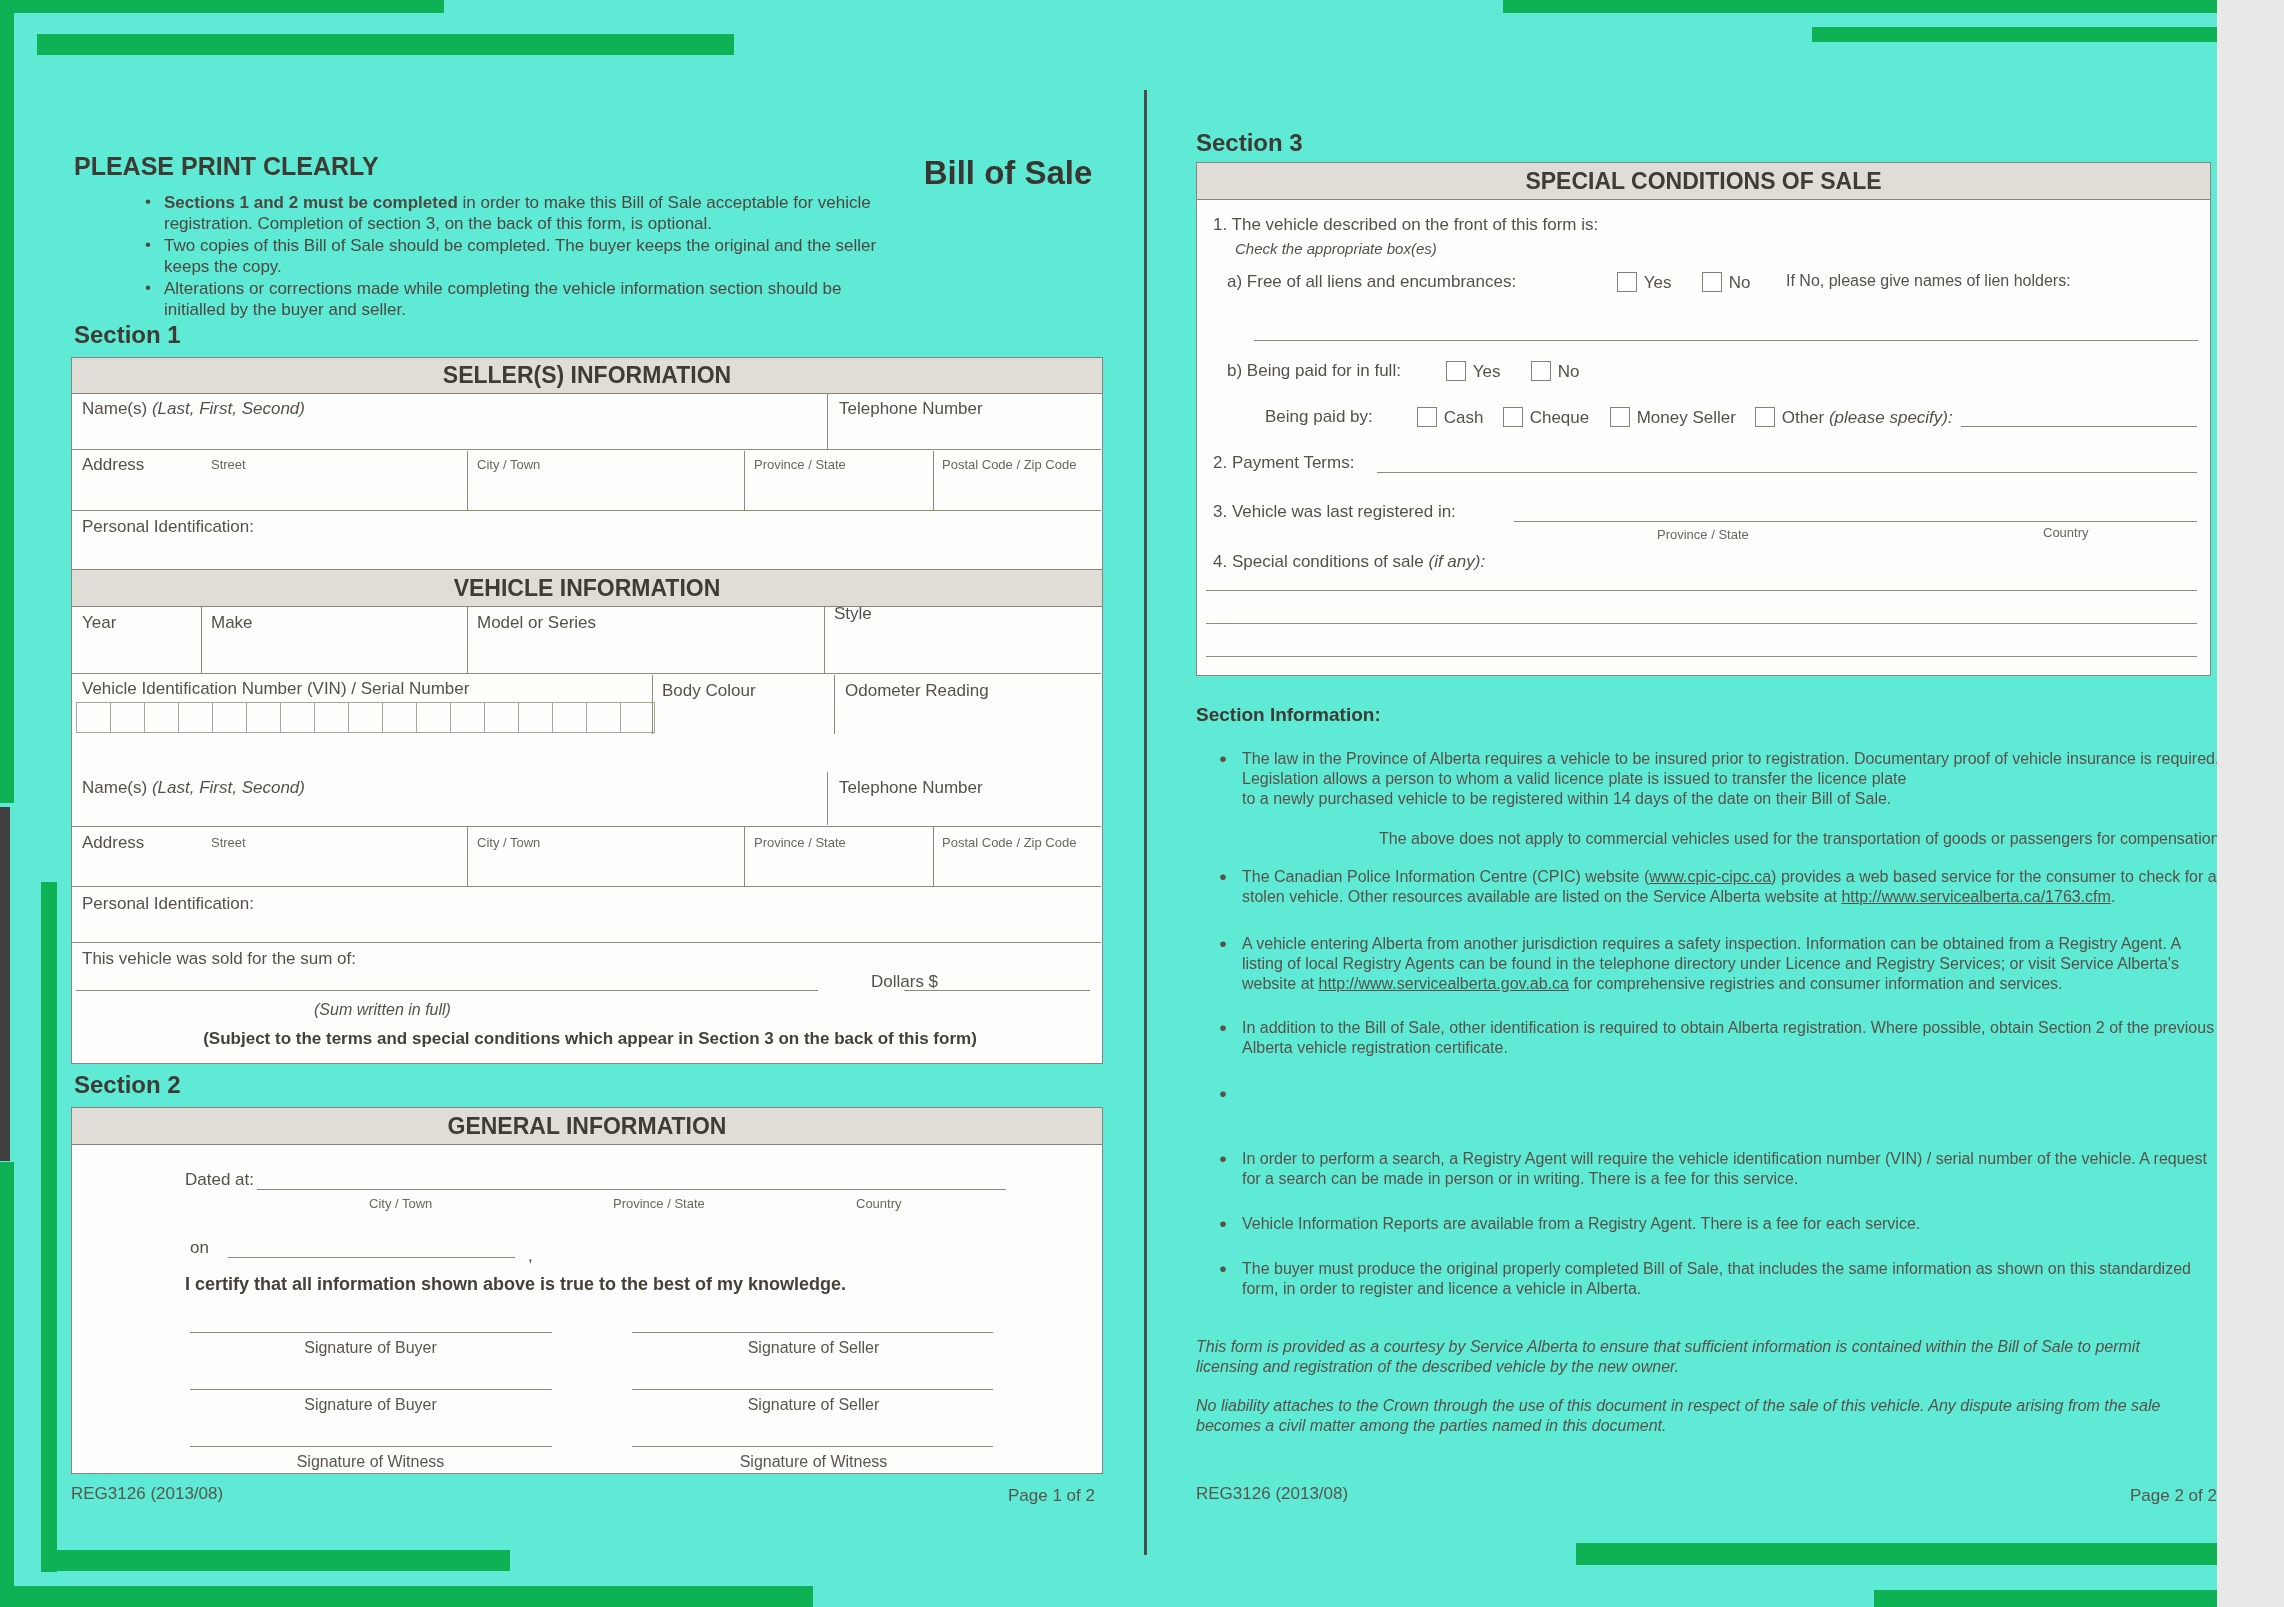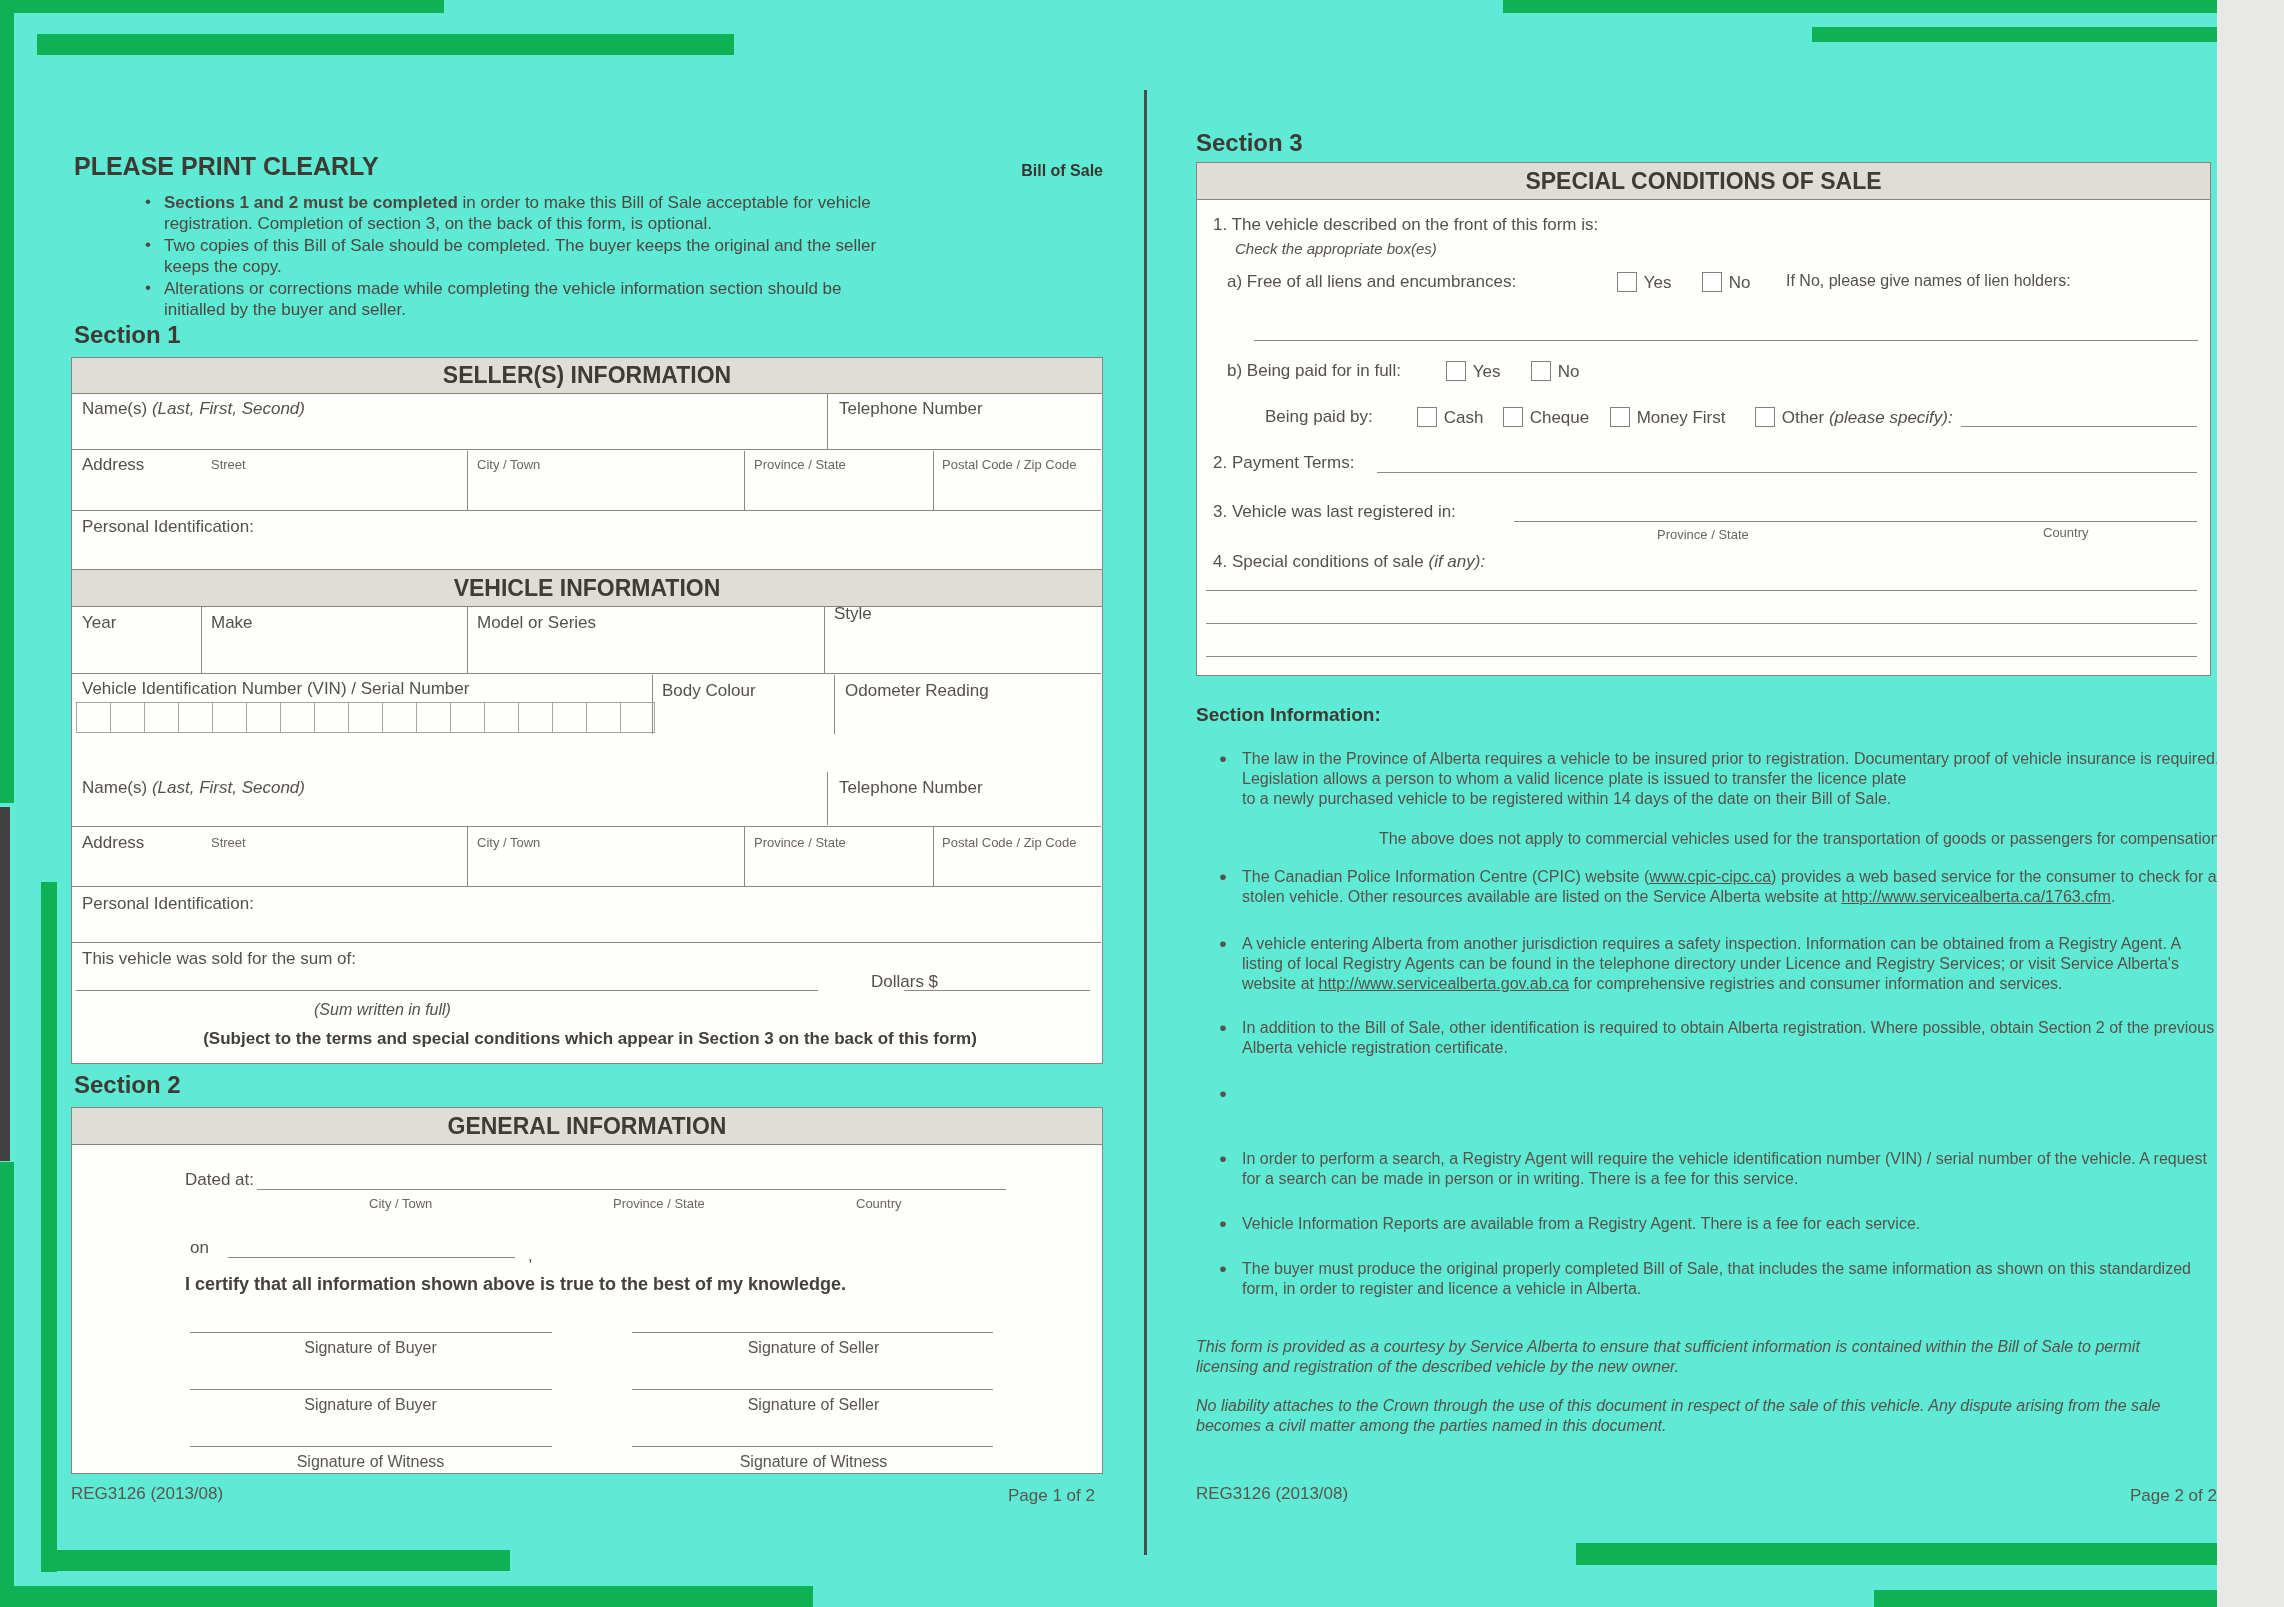--- a/index.html
+++ b/index.html
@@ -53,21 +53,21 @@
   <div class="green" style="left:0;top:1162px;width:14.3px;height:424px;"></div>
   <div class="green" style="left:41px;top:1550px;width:469px;height:21px;"></div>
   <div class="green" style="left:0;top:1586px;width:813px;height:21px;"></div>
   <div class="green" style="left:1576px;top:1543px;width:667px;height:22px;"></div>
   <div class="green" style="left:2224px;top:1196px;width:19px;height:368px;"></div>
   <div class="green" style="left:1874px;top:1590px;width:411px;height:17px;"></div>
 
   <div class="divider" style="left:1144px;top:90px;width:2.9px;height:1465px;"></div>
 
   <div class="abs bold" style="left:74px;top:152px;font-size:25px;color:#3e3a34;">PLEASE PRINT CLEARLY</div>
-  <div class="abs bold" style="left:913px;top:154px;width:190px;text-align:right;font-size:16px;color:#393530;margin-top:8px;">Bill of Sale</div>
+  <div class="abs bold" style="left:913px;top:154px;width:190px;text-align:center;font-size:33px;color:#393530;">Bill of Sale</div>
 
   <div class="bullets" style="left:143px;top:192px;">
     <div class="li"><span class="bold">Sections 1 and 2 must be completed</span><span> in order to make this Bill of Sale acceptable for vehicle registration. Completion of section 3, on the back of this form, is optional.</span></div>
     <div class="li"><span>Two copies of this Bill of Sale should be completed. The buyer keeps the original and the seller keeps the copy.</span></div>
     <div class="li"><span>Alterations or corrections made while completing the vehicle information section should be initialled by the buyer and seller.</span></div>
   </div>
 
   <div class="sect" style="left:74px;top:321px;">Section 1</div>
 
   <div class="tbox" style="left:71px;top:357px;width:1030px;height:705px;"></div>
@@ -204,21 +204,21 @@
   <div class="lbl" style="left:1786px;top:272px;font-size:16px;">If No, please give names of lien holders:</div>
   <div class="wline" style="left:1254px;top:340px;width:944px;"></div>
 
   <div class="lbl" style="left:1227px;top:361px;">b) Being paid for in full:</div>
   <div class="lbl" style="left:1446px;top:361px;"><span class="cb"></span><span>Yes</span></div>
   <div class="lbl" style="left:1531px;top:361px;"><span class="cb"></span><span>No</span></div>
 
   <div class="lbl" style="left:1265px;top:407px;">Being paid by:</div>
   <div class="lbl" style="left:1417px;top:407px;"><span class="cb"></span><span>Cash</span></div>
   <div class="lbl" style="left:1503px;top:407px;"><span class="cb"></span><span>Cheque</span></div>
-  <div class="lbl" style="left:1610px;top:407px;"><span class="cb"></span><span>Money First</span></div>
+  <div class="lbl" style="left:1610px;top:407px;"><span class="cb"></span><span>Money Seller</span></div>
   <div class="lbl" style="left:1755px;top:407px;"><span class="cb"></span><span>Other</span>&nbsp;<span class="it">(please specify):</span></div>
   <div class="wline" style="left:1961px;top:426px;width:236px;"></div>
 
   <div class="lbl" style="left:1213px;top:453px;">2. Payment Terms:</div>
   <div class="wline" style="left:1377px;top:472px;width:820px;"></div>
 
   <div class="lbl" style="left:1213px;top:502px;">3. Vehicle was last registered in:</div>
   <div class="wline" style="left:1514px;top:521px;width:683px;"></div>
   <div class="sublbl" style="left:1657px;top:527px;">Province / State</div>
   <div class="sublbl" style="left:2043px;top:525px;">Country</div>

